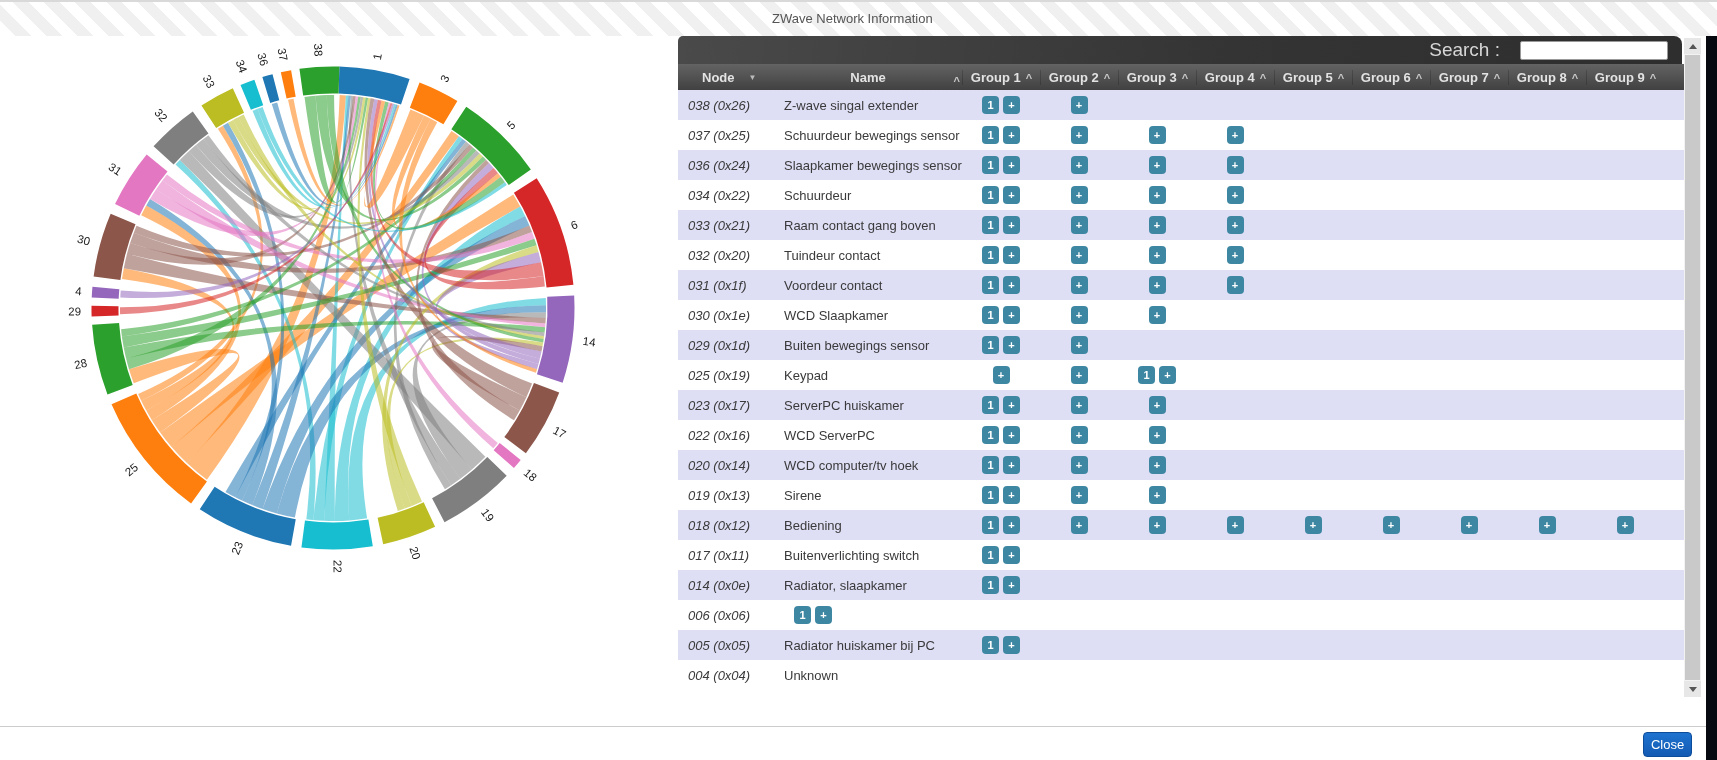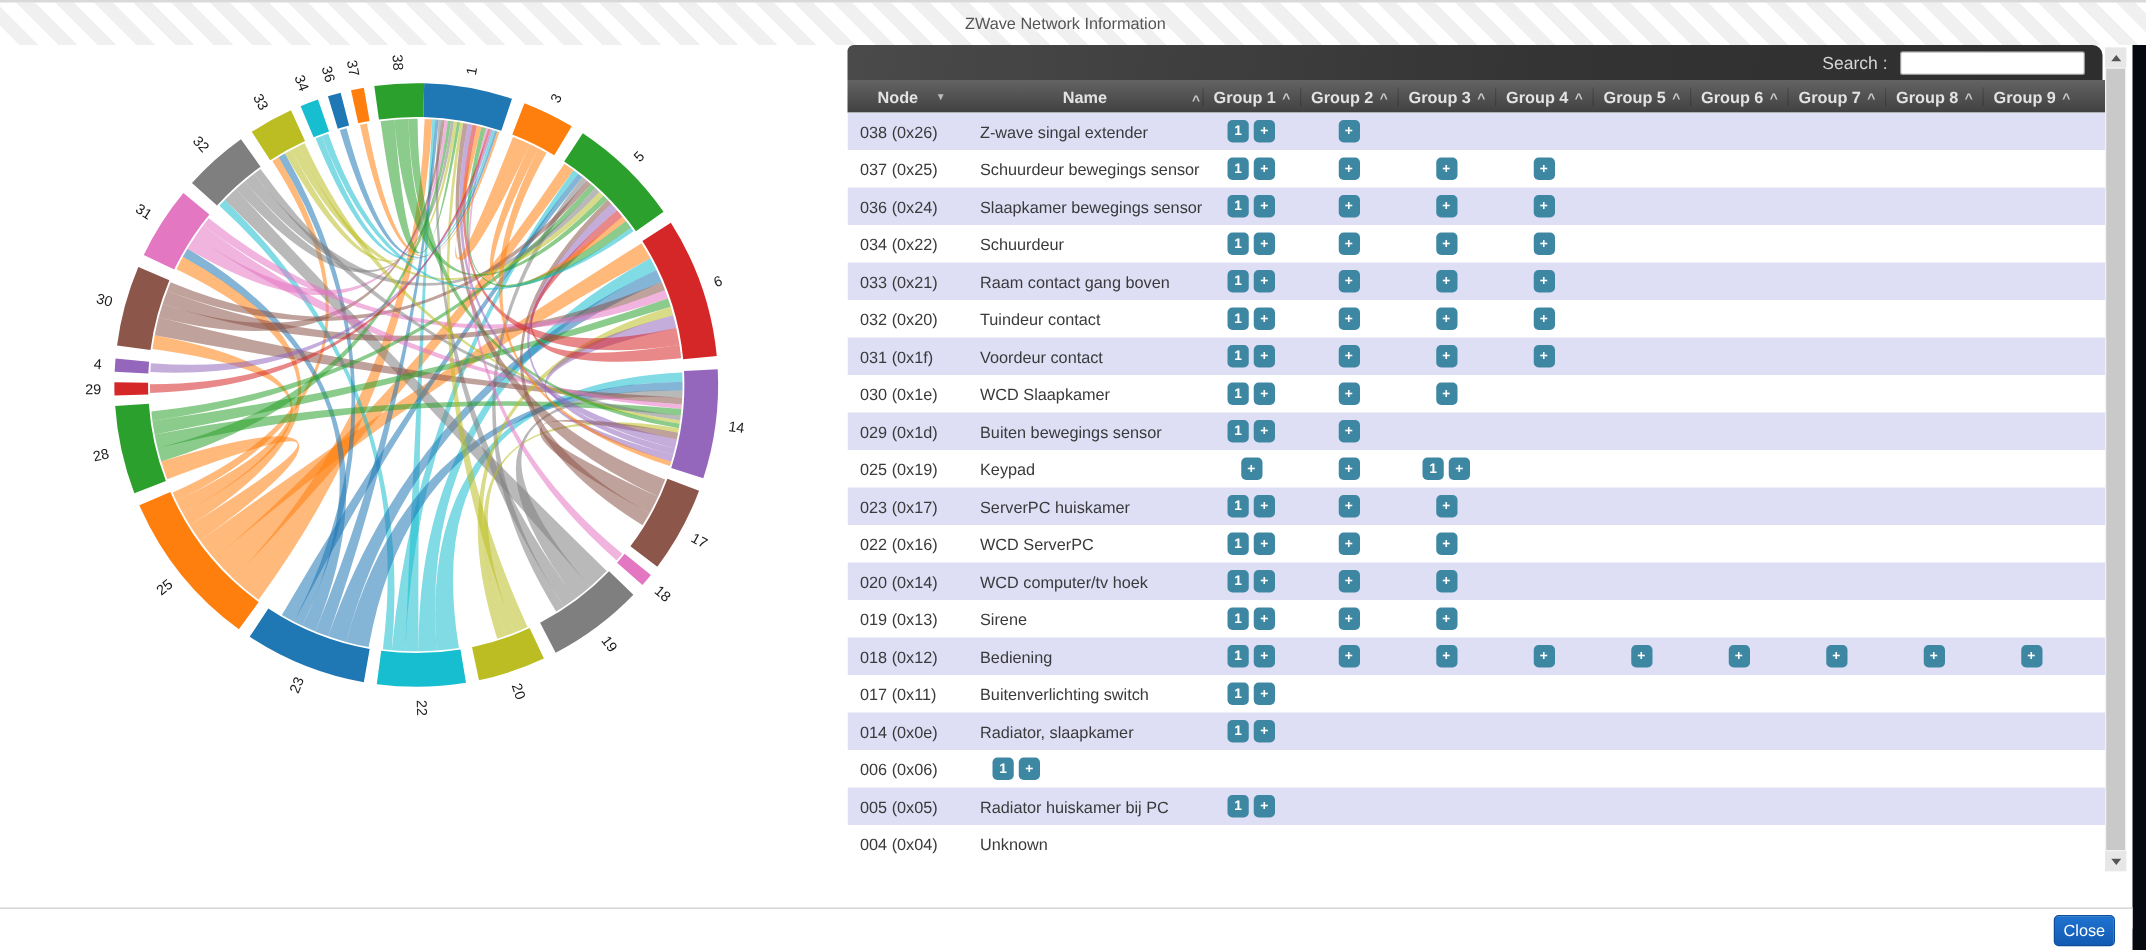--- a/index.html
+++ b/index.html
@@ -13,38 +13,38 @@
   .title{position:absolute;left:772px;top:11px;font-size:13px;color:#555;}
 
   
   .chord{position:absolute;left:58px;top:26px;}
   .chord text{font-size:11.5px;fill:#1c1c1c;}
 
   
   .panel{position:absolute;left:678px;top:36px;width:1012px;}
   .searchbar{height:28px;width:1004px;background:linear-gradient(100deg,#4a4a4a,#343434 55%,#2e2e2e);
     border-radius:5px 8px 0 0;display:flex;align-items:center;justify-content:flex-end;box-sizing:border-box;padding-right:14px;}
-  .search-label{color:#d6d6d6;font-size:14px;margin-right:10px;}
+  .search-label{color:#d6d6d6;font-size:19px;margin-right:20px;}
   .search-input{width:140px;height:17px;border:1px solid #999;background:#fff;border-radius:2px;font-size:12px;padding:0 3px;}
   .thead{height:26px;display:flex;align-items:center;background:linear-gradient(#636363,#414141);
     color:#e3e3e3;font-size:13px;font-weight:bold;}
   .col-node{width:96px;box-sizing:border-box;padding-left:24px;}
   .col-name{width:188px;box-sizing:border-box;position:relative;text-align:center;}
   .col-group{width:78px;box-sizing:border-box;text-align:center;}
   .col-fill{flex:1;}
   .group-headers{display:flex;}
   .thead .col-group{border-left:1px solid rgba(0,0,0,.18);}
   .caret{color:#c9c9c9;font-size:11px;font-weight:bold;margin-left:5px;}
   .name-caret{position:absolute;right:2px;top:5px;}
   .caret-down{color:#bbb;font-size:8px;margin-left:14px;vertical-align:2px;}
   .tbody{height:618px;overflow:hidden;}
   .trow{height:30px;display:flex;align-items:center;font-size:13px;color:#3a3a3c;}
   .trow:nth-child(odd){background:#dedef4;}
   .trow:nth-child(even){background:#fff;}
-  .trow .col-node{padding-left:10px;}
+  .trow .col-node{padding-left:10px;font-style:italic;}
   .trow .col-name{text-align:left;padding-left:10px;}
   .btn{display:inline-block;width:17px;height:18px;line-height:18px;margin:0 2px;border-radius:4px;
     background:#3e87a3;color:#fff;font-size:11px;font-weight:bold;text-align:center;cursor:pointer;}
 
   
   .vscroll{position:absolute;left:1684px;top:38px;width:17px;height:659px;background:#f2f2f2;}
   .sb-btn{position:absolute;left:0;width:17px;height:16px;background:#e7e7e7;display:flex;align-items:center;justify-content:center;}
   .sb-up{top:0;}
   .sb-down{bottom:0;}
   .sb-thumb{position:absolute;left:1px;top:17px;bottom:17px;width:15px;background:#c9c9c9;}

